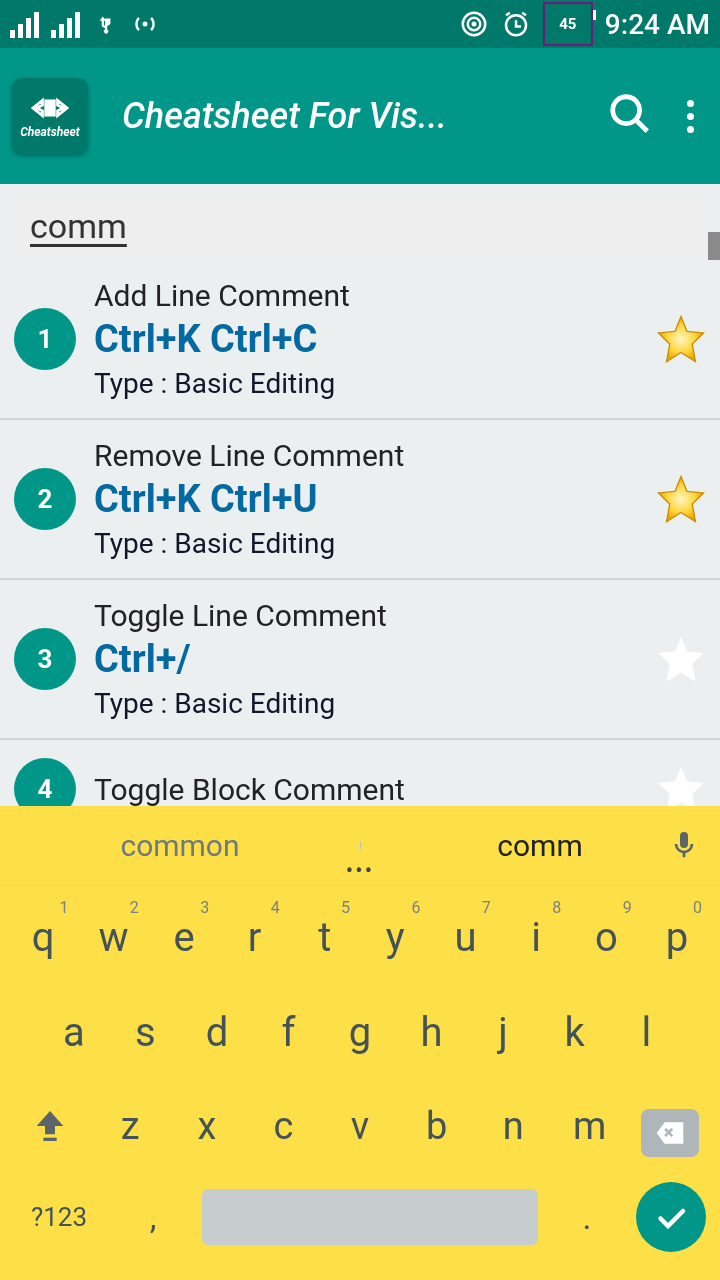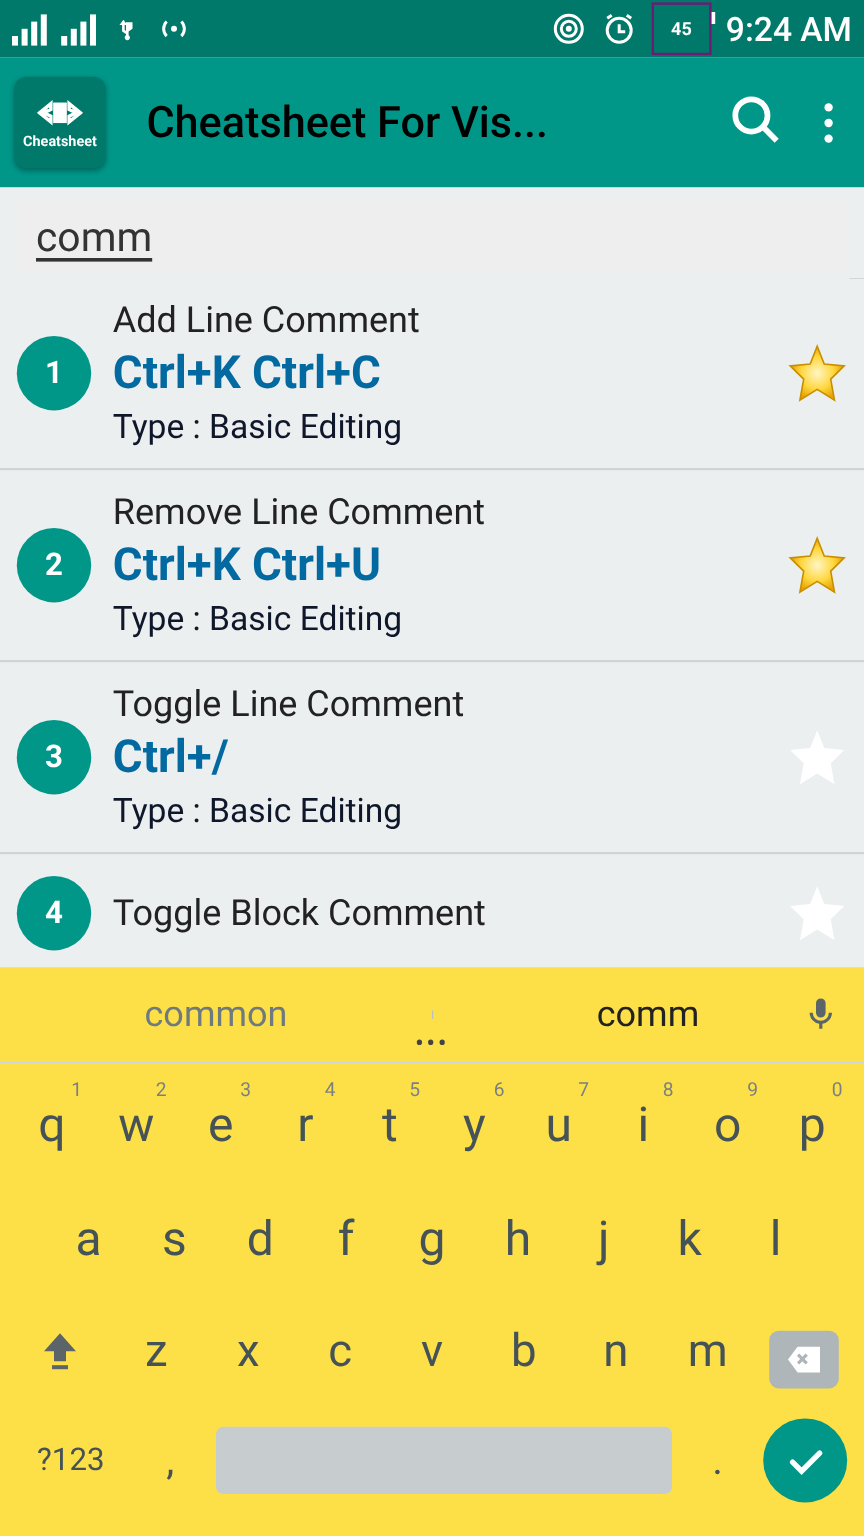--- a/index.html
+++ b/index.html
@@ -9,25 +9,25 @@
 .status-bar { height: 48px; background: #00796b; display: flex; align-items: center; padding: 0 10px; color: #fff; }
 .status-left { display: flex; align-items: center; gap: 12px; }
 .status-right { margin-left: auto; display: flex; align-items: center; gap: 12px; font-size: 28px; font-weight: 500; }
 .signal-bars { display: flex; align-items: flex-end; gap: 3px; height: 28px; }
 .signal-bars span { width: 5px; background: #fff; display: block; }
 .battery-box { border: 2px solid #701a75; width: 50px; height: 44px; display: flex; align-items: center; justify-content: center; font-size: 15px; font-weight: 700; position: relative; }
 .battery-box::after { content: ""; position: absolute; right: -5px; top: 6px; width: 3px; height: 10px; background: #fff; }
 .icon-svg { fill: #fff; }
 
 
-.app-bar { height: 108px; background: #009688; display: flex; align-items: center; padding: 0 12px; }
+.app-bar { height: 136px; background: #009688; display: flex; align-items: center; padding: 0 12px; font-style: italic; }
 .app-icon { width: 76px; height: 76px; background: #00796b; border-radius: 10px; display: flex; flex-direction: column; align-items: center; justify-content: center; color: #fff; box-shadow: 0 2px 4px rgba(0,0,0,.3); }
 .app-icon svg { width: 38px; height: 30px; fill: #fff; }
 .app-icon-label { font-size: 12px; font-weight: 700; margin-top: 2px; }
-.app-title { color: #000000; font-size: 36px; font-weight: 500; margin-left: 34px; white-space: nowrap; overflow: hidden; }
+.app-title { color: #ffffff; font-size: 36px; font-weight: 500; margin-left: 34px; white-space: nowrap; overflow: hidden; }
 .app-search { margin-left: auto; padding: 0 20px; }
 .app-more { padding: 0 14px; display: flex; flex-direction: column; gap: 6px; }
 .app-more span { width: 7px; height: 7px; background: #fff; border-radius: 50%; }
 
 
 .search-wrap { padding: 12px 14px 6px 14px; }
 .search-field { background: #eee; padding: 10px 16px 8px; font-size: 34px; color: #333; text-decoration: underline; text-underline-offset: 6px; }
 
 
 .list { }
@@ -53,21 +53,21 @@
 .key-row { display: flex; justify-content: space-between; padding: 8px 6px; }
 .key { flex: 1; text-align: center; font-size: 40px; color: #455257; position: relative; padding: 16px 0; }
 .key-num { position: absolute; top: 0; right: 10px; font-size: 16px; color: #7a8184; }
 .row2 { padding: 8px 36px; }
 .row3 .key, .row4 .key { font-size: 38px; }
 .fn-key { width: 84px; display: flex; align-items: center; justify-content: center; }
 .shift svg, .bksp svg { width: 40px; height: 40px; fill: #5b6468; }
 .bksp { background: #aeb6b9; border-radius: 8px; width: 58px; height: 48px; margin-top: 14px; display:flex; align-items:center; justify-content:center; }
 .bksp svg { fill: #fff; width: 32px; height: 32px; }
 
-.bottom-row { display: flex; align-items: center; padding: 10px 12px 18px; gap: 13px; }
+.bottom-row { display: flex; align-items: center; padding: 10px 12px 18px; gap: 24px; }
 .sym { font-size: 26px; color: #455257; width: 90px; text-align: center; }
 .comma, .period { font-size: 34px; color: #455257; width: 50px; text-align: center; }
 .space { flex: 1; height: 56px; background: #c7cdce; border-radius: 6px; }
 .enter { width: 70px; height: 70px; border-radius: 50%; background: #009688; display: flex; align-items: center; justify-content: center; }
 .enter svg { width: 36px; height: 36px; fill: #fff; }
 </style>
 </head>
 <body>
 
 <div class="status-bar">

